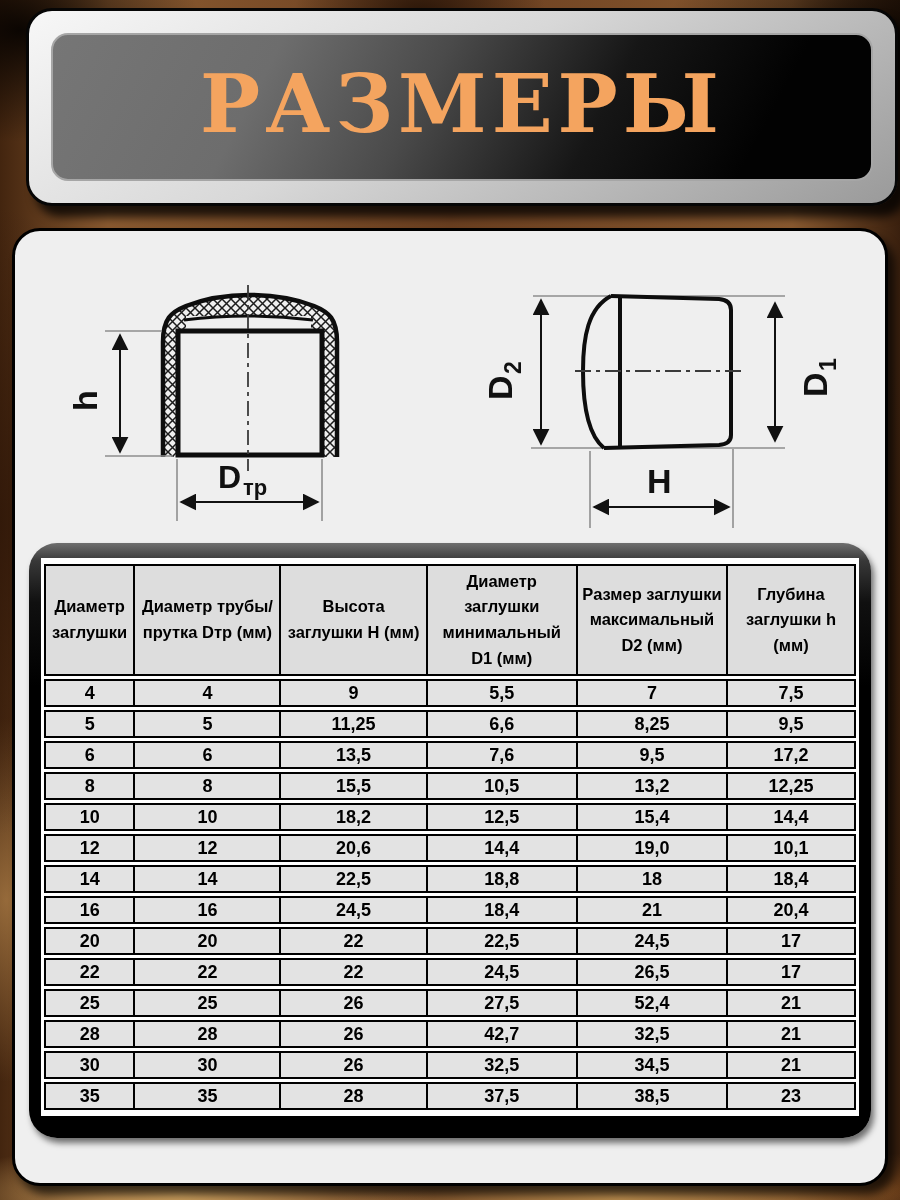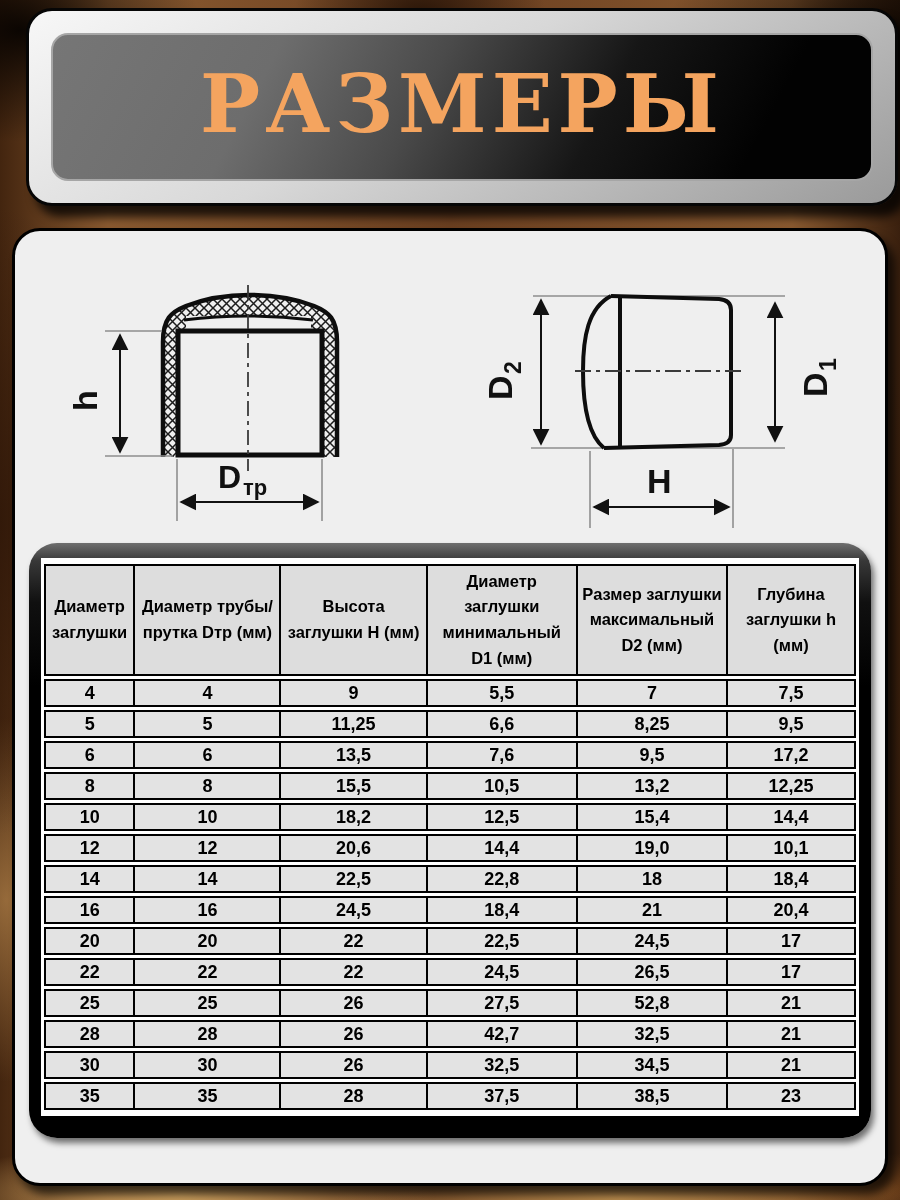--- a/index.html
+++ b/index.html
@@ -195,21 +195,21 @@
                 <td>12</td>
                 <td>20,6</td>
                 <td>14,4</td>
                 <td>19,0</td>
                 <td>10,1</td>
               </tr>
               <tr>
                 <td>14</td>
                 <td>14</td>
                 <td>22,5</td>
-                <td>22,8</td>
+                <td>18,8</td>
                 <td>18</td>
                 <td>18,4</td>
               </tr>
               <tr>
                 <td>16</td>
                 <td>16</td>
                 <td>24,5</td>
                 <td>18,4</td>
                 <td>21</td>
                 <td>20,4</td>
@@ -228,21 +228,21 @@
                 <td>22</td>
                 <td>24,5</td>
                 <td>26,5</td>
                 <td>17</td>
               </tr>
               <tr>
                 <td>25</td>
                 <td>25</td>
                 <td>26</td>
                 <td>27,5</td>
-                <td>52,8</td>
+                <td>52,4</td>
                 <td>21</td>
               </tr>
               <tr>
                 <td>28</td>
                 <td>28</td>
                 <td>26</td>
                 <td>42,7</td>
                 <td>32,5</td>
                 <td>21</td>
               </tr>

